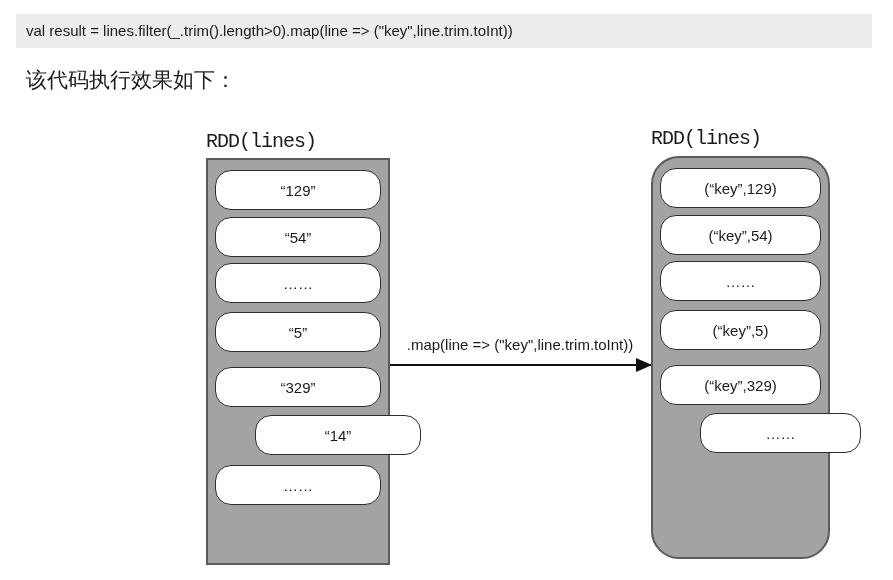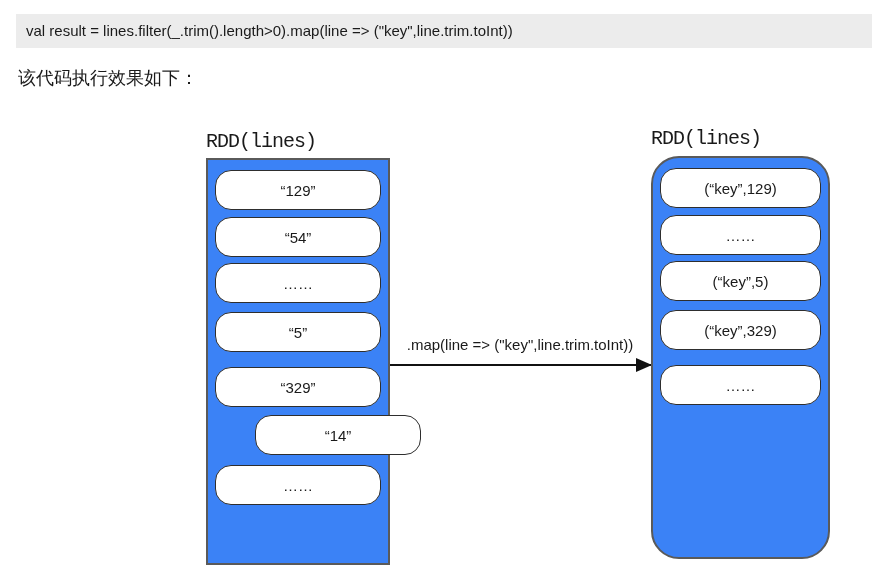--- a/index.html
+++ b/index.html
@@ -12,39 +12,39 @@
     overflow:hidden;
   }
   .code-bar{
     position:absolute;left:16px;top:14px;width:846px;height:34px;
     background:var(--code_bg,#ececec);
     font-size:15px;line-height:34px;
     padding-left:10px;
     white-space:nowrap;
   }
   .caption{
-    position:absolute;left:18px;top:66px;
+    position:absolute;left:26px;top:66px;
     font-family:"Liberation Serif", serif;
-    font-size:18px;
+    font-size:21px;
   }
   .rdd-title{
     position:absolute;
     font-family:"Liberation Mono", monospace;
     font-size:20px;
     font-weight:500;
     text-align:left;
     letter-spacing:-1px;
     white-space:nowrap;
   }
   .left-title{left:206px;top:130px;width:184px;}
   .right-title{left:651px;top:127px;width:179px;}
   .rdd-box{
     position:absolute;
     border:2px solid var(--box_border,#5a5a5a);
-    background:#3b82f6;
+    background:#a3a3a3;
   }
   .left-box{left:206px;top:158px;width:180px;height:403px;}
   .right-box{left:651px;top:156px;width:175px;height:399px;border-radius:28px;}
   .cell{
     position:absolute;left:7px;
     height:38px;
     border:1px solid var(--item_border,#2e2e2e);
     border-radius:16px;
     background:#fff;
     display:flex;align-items:center;justify-content:center;
@@ -101,20 +101,21 @@
     </div>
 
     <div class="arrow-label">.map(line =&gt; ("key",line.trim.toInt))</div>
     <div class="arrow-line">
       <div class="arrow-head"></div>
     </div>
 
     <div class="rdd-title right-title">RDD(lines)</div>
     <div class="rdd-box right-box">
       <div class="cell">(“key”,129)</div>
+      <div class="cell">(“key”,54)</div>
       <div class="cell">……</div>
       <div class="cell">(“key”,5)</div>
       <div class="cell">(“key”,329)</div>
       <div class="cell">……</div>
     </div>
 
   </div>
 </div>
 
 </body></html>

